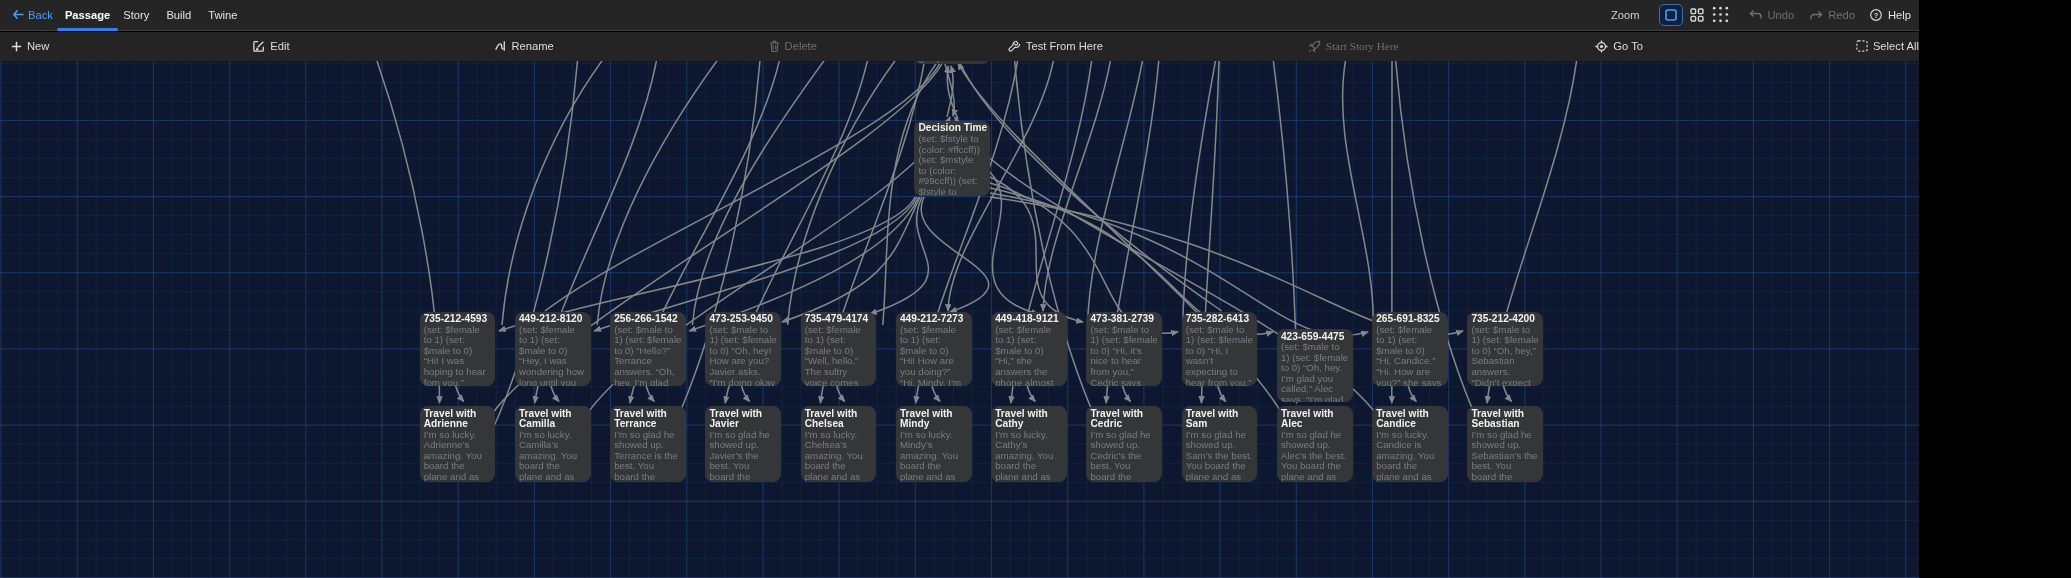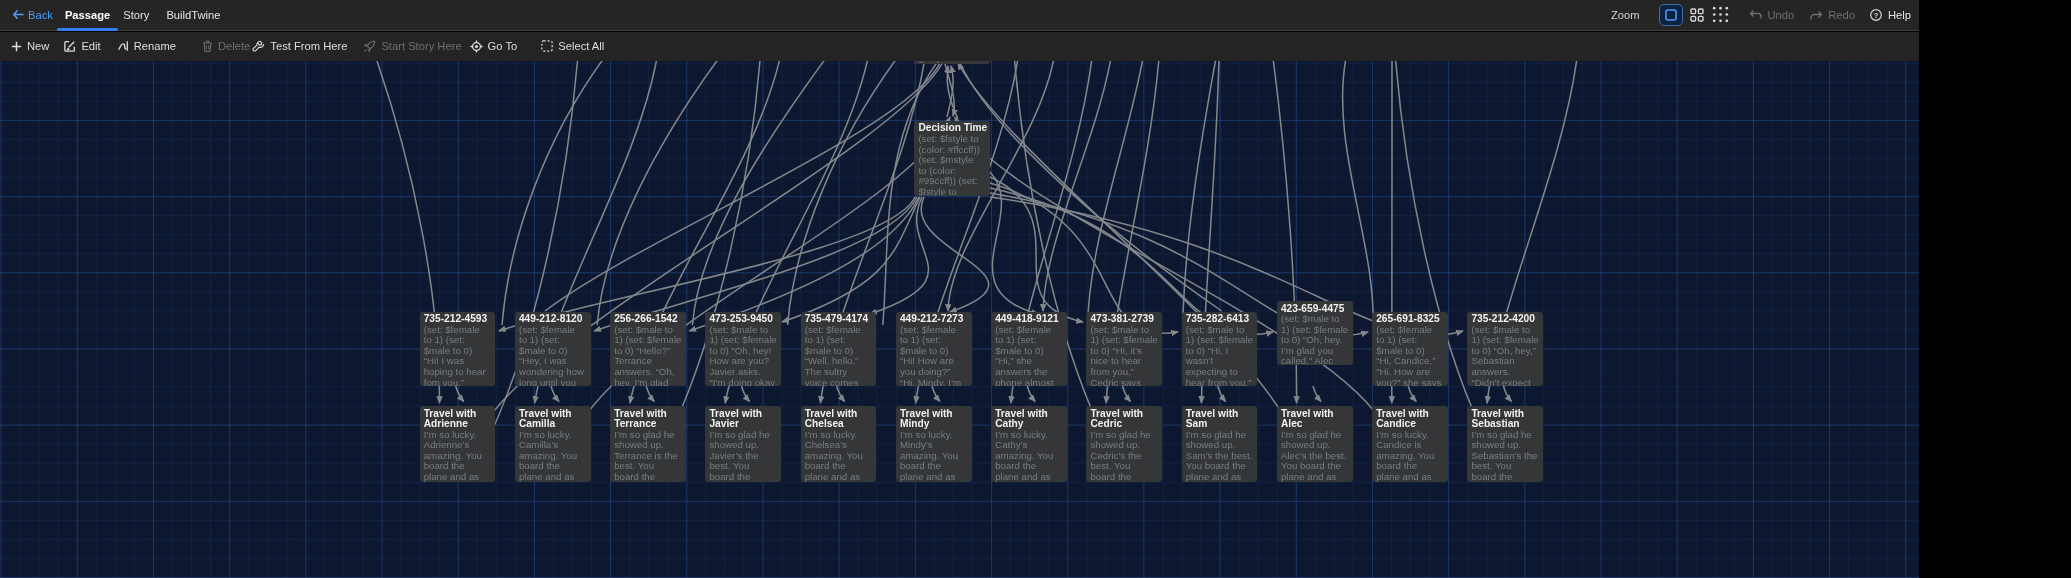--- a/index.html
+++ b/index.html
@@ -11,21 +11,21 @@
   background-image:
     linear-gradient(90deg, rgba(36,84,160,.42) 0 1px, transparent 1px),
     linear-gradient(180deg, rgba(36,84,160,.42) 0 1px, transparent 1px),
     linear-gradient(90deg, rgba(44,92,160,.13) 0 1px, transparent 1px),
     linear-gradient(180deg, rgba(44,92,160,.13) 0 1px, transparent 1px);
   background-size:76.2px 76.2px, 76.2px 76.2px, 19.05px 19.05px, 19.05px 19.05px;
   background-position:0.6px 0, 0 58.900000000000006px, 0.6px 0, 0 1.7500000000000036px;
 }
 #lines { position:absolute; left:0; top:-61px; }
 #lines path.ln { fill:none; stroke:#85888b; stroke-width:1.5; }
-.card { position:absolute; background:#343638; border-radius:3px; overflow:hidden;
+.card { position:absolute; background:#343638; border-radius:8px; overflow:hidden;
   padding:2.5px 4px; line-height:10.6px; }
 .ct { color:#f2f2f2; font-weight:bold; font-size:10.2px; white-space:nowrap; }
 .cb { color:#797d83; font-size:9.7px; white-space:nowrap; }
 #tb1 { position:absolute; left:0; top:0; width:1919px; height:30.5px; background:#252525;
   border-bottom:1px solid #3f3f3f; color:#e3e3e3; font-size:11.2px; }
 #tb2 { position:absolute; left:0; top:31.5px; width:1919px; height:29.5px; background:#242424;
   color:#dedede; font-size:11.2px; }
 .hrow { display:flex; align-items:center; height:100%;border-radius:7px; }
 .itm { display:flex; align-items:center; gap:5px; white-space:nowrap; }
 .dis { color:#6f6f6f; }
@@ -139,21 +139,21 @@
         <div class="cb">(set: $female<br>to 1) (set:<br>$male to 0)<br>“Hi,” she<br>answers the<br>phone almost</div>
       </div>
 <div class="card" style="left:1086.45px;top:250.5px;width:75.6px;height:74.5px">
         <div class="ct">473-381-2739</div>
         <div class="cb">(set: $male to<br>1) (set: $female<br>to 0) “Hi, it’s<br>nice to hear<br>from you,”<br>Cedric says</div>
       </div>
 <div class="card" style="left:1181.7px;top:250.5px;width:75.6px;height:74.5px">
         <div class="ct">735-282-6413</div>
         <div class="cb">(set: $male to<br>1) (set: $female<br>to 0) “Hi, I<br>wasn’t<br>expecting to<br>hear from you,”</div>
       </div>
-<div class="card" style="left:1276.95px;top:240px;width:75.6px;height:64px">
+<div class="card" style="left:1276.95px;top:268px;width:75.6px;height:73px">
         <div class="ct">423-659-4475</div>
         <div class="cb">(set: $male to<br>1) (set: $female<br>to 0) “Oh, hey.<br>I’m glad you<br>called,” Alec<br>says. “I’m glad</div>
       </div>
 <div class="card" style="left:1372.2px;top:250.5px;width:75.6px;height:74.5px">
         <div class="ct">265-691-8325</div>
         <div class="cb">(set: $female<br>to 1) (set:<br>$male to 0)<br>“Hi, Candice.”<br>“Hi. How are<br>you?” she says</div>
       </div>
 <div class="card" style="left:1467.45px;top:250.5px;width:75.6px;height:74.5px">
         <div class="ct">735-212-4200</div>
         <div class="cb">(set: $male to<br>1) (set: $female<br>to 0) “Oh, hey,”<br>Sebastian<br>answers.<br>“Didn’t expect</div>
@@ -208,21 +208,21 @@
       </div>
   </div>
   <div id="tb1">
     <div class="hrow" style="padding-left:12px;">
       <span class="itm blue" style="gap:4px;"><svg class="ic" width="12" height="11" viewBox="0 0 13 11">
             <path d="M6 1 L2 5.5 L6 10 M2 5.5 H12.5" stroke="#4c9bf5" stroke-width="1.7" fill="none"></path>
           </svg>Back</span>
       <span class="itm" style="color:#fff;font-weight:bold;margin-left:12px;">Passage</span>
       <span class="itm" style="margin-left:13px;">Story</span>
       <span class="itm" style="margin-left:17px;">Build</span>
-      <span class="itm" style="">Twine</span>
+      <span class="itm" style="margin-left:17px;">Twine</span>
       <span style="flex:1"></span>
       <span class="itm" style="color:#cfcfcf;margin-right:20px;">Zoom</span>
       <span class="itm" style="width:24px;height:22px;background:#0d2240;border:1px solid #3d6ea8;border-radius:5px;justify-content:center;margin-right:7px;">
         <svg class="ic" width="12" height="12" viewBox="0 0 12 12">
             <rect x="1" y="1" width="10" height="10" rx="2" fill="none" stroke="#4c9bf5" stroke-width="1.6"></rect>
           </svg>
         </span>
       <span class="itm" style="margin-right:8px;">
           <svg class="ic" width="14" height="14" viewBox="0 0 14 14">
             <g fill="none" stroke="#d8d8d8" stroke-width="1.4">
@@ -254,21 +254,21 @@
       <span class="itm dis" style="gap:5px;margin-right:15px;align-items:flex-end;"><svg class="ic" width="13" height="11" viewBox="0 0 13 11">
             <path d="M8.5 1.5 L11.5 4.5 L8.5 7.5 M11.5 4.5 H4 a3 3 0 0 0 -3 3 v2" stroke="#6f6f6f" stroke-width="1.4" fill="none"></path>
           </svg>Redo</span>
       <span class="itm" style="gap:6px;margin-right:8px;"><svg class="ic" width="12" height="12" viewBox="0 0 12 12">
             <circle cx="6" cy="6" r="5.3" fill="none" stroke="#d8d8d8" stroke-width="1.2"></circle>
             <text x="6" y="8.8" font-size="7.5" font-weight="bold" text-anchor="middle" fill="#d8d8d8" font-family="Liberation Sans">?</text>
           </svg>Help</span>
     </div>
   </div>
   <div id="tb2">
-    <div class="hrow" style="padding-left:11px; gap:0;">
+    <div class="hrow" style="padding-left:11px; gap:0;justify-content:space-between;">
       <span class="itm" style="margin-right:15px;"><svg class="ic" width="11" height="11" viewBox="0 0 13 13">
             <path d="M6.5 1 V12 M1 6.5 H12" stroke="#dedede" stroke-width="1.8"></path>
           </svg>New</span>
       <span class="itm" style="margin-right:16px;"><svg class="ic" width="12" height="12" viewBox="0 0 14 14">
             <g stroke="#dedede" stroke-width="1.5" fill="none">
               <path d="M12 8 v4 a1 1 0 0 1 -1 1 H2 a1 1 0 0 1 -1 -1 V3 a1 1 0 0 1 1 -1 h4"></path>
               <path d="M5.5 8.5 L12 2 M5 9 l-.8 2.3 L6.5 10.5"></path>
             </g>
           </svg>Edit</span>
       <span class="itm" style="margin-right:26px;"><svg class="ic" width="12" height="12" viewBox="0 0 14 13">
@@ -278,21 +278,21 @@
             </g>
           </svg>Rename</span>
       <span class="itm dis" style="margin-right:2px;"><svg class="ic" width="11" height="12" viewBox="0 0 13 14">
             <g stroke="#6f6f6f" stroke-width="1.2" fill="none">
               <path d="M1.5 3.5 h10 M5 3 V1.5 h3 V3 M2.5 3.5 l.7 9 a1 1 0 0 0 1 .9 h4.6 a1 1 0 0 0 1 -.9 l.7 -9 M5 6 v5 M8 6 v5"></path>
             </g>
           </svg>Delete</span>
       <span class="itm" style="margin-right:16px;"><svg class="ic" width="13" height="13" viewBox="0 0 15 15">
             <path d="M13.5 4.5 a4 4 0 0 1 -5.3 3.8 L4 12.5 a1.8 1.8 0 0 1 -2.5 -2.5 L5.7 5.8 A4 4 0 0 1 9.5 1.5 l1.8 1.8 -.5 2 -2 .5 -1.8 -1.8" fill="none" stroke="#dedede" stroke-width="1.3"></path>
           </svg>Test From Here</span>
-      <span class="itm dis" style="margin-right:8px;"><svg class="ic" width="13" height="13" viewBox="0 0 15 15">
+      <span class="itm dis" style="margin-right:8px;font-family:Liberation Serif, serif;"><svg class="ic" width="13" height="13" viewBox="0 0 15 15">
             <path d="M8 10 C12 8 13.5 4 13.5 1.5 C11 1.5 7 3 5 7 M8 10 L5 7 M8 10 l-.5 3 -2 -2.5 M5 7 L2 6.5 L4.5 4.5 M3.5 11.5 l-2 2" fill="none" stroke="#6f6f6f" stroke-width="1.2"></path>
           </svg>Start Story Here</span>
       <span class="itm" style="margin-right:24px;"><svg class="ic" width="13" height="13" viewBox="0 0 15 15">
             <g fill="none" stroke="#dedede" stroke-width="1.5">
               <circle cx="7.5" cy="7.5" r="4.5"></circle>
               <circle cx="7.5" cy="7.5" r="1" fill="#dedede"></circle>
               <path d="M7.5 0.5 v2.5 M7.5 12 v2.5 M0.5 7.5 h2.5 M12 7.5 h2.5"></path>
             </g>
           </svg>Go To</span>
       <span class="itm"><svg class="ic" width="12" height="12" viewBox="0 0 14 14">

